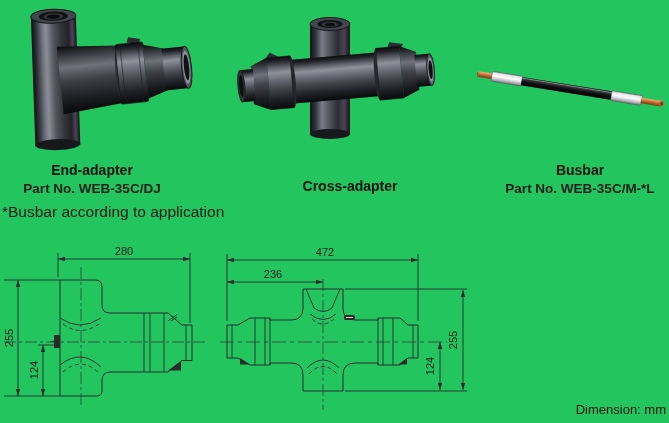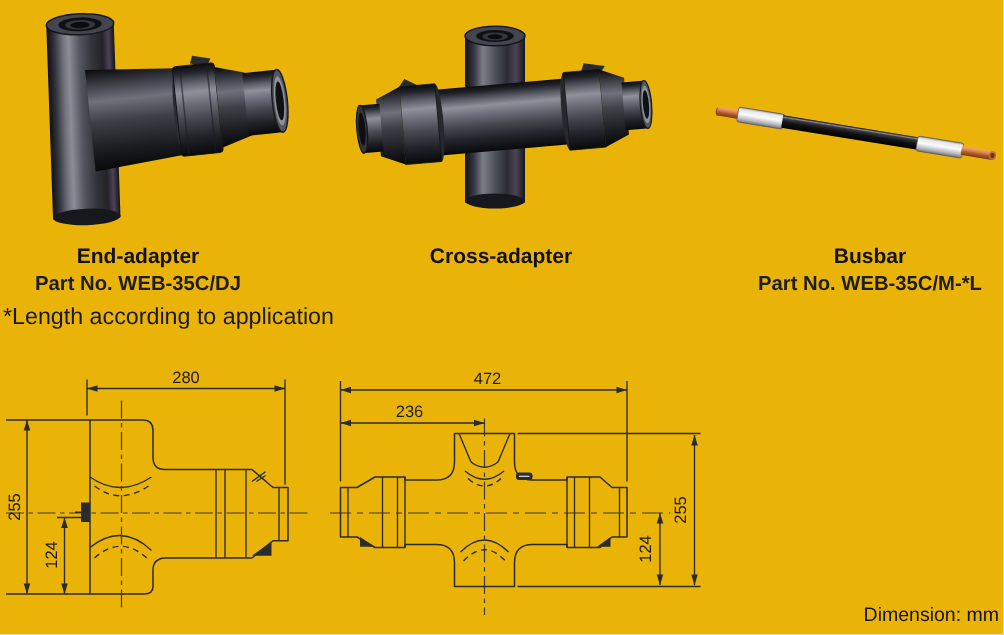--- a/index.html
+++ b/index.html
@@ -1,16 +1,16 @@
 <!DOCTYPE html>
 <html><head>
 <meta charset="utf-8">
 <style>
   html,body{margin:0;padding:0;background:#fff;}
-  .page{position:relative;width:669px;height:423px;background:#eab308;overflow:hidden;
+  .page{position:relative;width:669px;height:423px;background:#22c55e;overflow:hidden;
         font-family:"Liberation Sans",sans-serif;color:#1a1a1a;}
   .product-img{position:absolute;}
   .cap{position:absolute;width:220px;text-align:center;}
   .cap .name{font-size:14px;line-height:17px;font-weight:700;color:#121212;}
   .cap .part{font-size:13.5px;line-height:17px;margin-top:1px;font-weight:700;color:#1d1d1d;}
   .note{position:absolute;left:2px;top:202px;font-size:15.5px;line-height:20px;color:#1a1a1a;}
   .dim-note{position:absolute;right:3px;top:402px;font-size:13px;font-weight:400;color:#131313;}
   .drawing{position:absolute;}
   .drawing path,.drawing line{vector-effect:non-scaling-stroke;}
   .ol{fill:none;stroke:#2b2b2b;stroke-width:1;stroke-linejoin:round;}
@@ -153,29 +153,29 @@
       <rect x="165" y="-2.9" width="21" height="5.8" fill="url(#copG)"></rect>
       <ellipse cx="186" cy="0" rx="2.4" ry="2.9" fill="#c06a36"></ellipse>
       <ellipse cx="186" cy="0" rx="1.4" ry="1.8" fill="#6e3514"></ellipse>
     </g>
   </svg>
 
   <figure class="cap" style="left:-18px;top:162px;margin:0">
     <div class="name">End-adapter</div>
     <div class="part">Part No. WEB-35C/DJ</div>
   </figure>
-  <figure class="cap" style="left:224px;top:162px;margin:0">
+  <figure class="cap" style="left:224px;top:162px;margin:16px">
     <div class="name">Cross-adapter</div>
   </figure>
   <figure class="cap" style="left:470px;top:162px;margin:0">
     <div class="name">Busbar</div>
     <div class="part">Part No. WEB-35C/M-*L</div>
   </figure>
 
-  <div class="note">*Length according to application</div>
+  <div class="note">*Busbar according to application</div>
 
   <svg class="drawing" style="left:0;top:235px;" width="230" height="188" viewBox="0 0 230 188">
     <g>
 
       <path class="cl" d="M81 32 V172"></path>
       <path class="cl" d="M4 107 H208"></path>
 
       <path class="ol" d="M60 45 L95 45 Q102 45 102 52 L102 70 Q102 78 110 78 L168 78 L182 90 L192 90 L192 125.5 L182 125.5 L168 137 L110 137 Q102 137.5 102 145 L102 156 Q102 161 96 161 L60 161 Z"></path>
       <path class="thin" d="M144 78 V137 M150 78 V137 M164 78 V137 M186 90 V125.5"></path>
 

